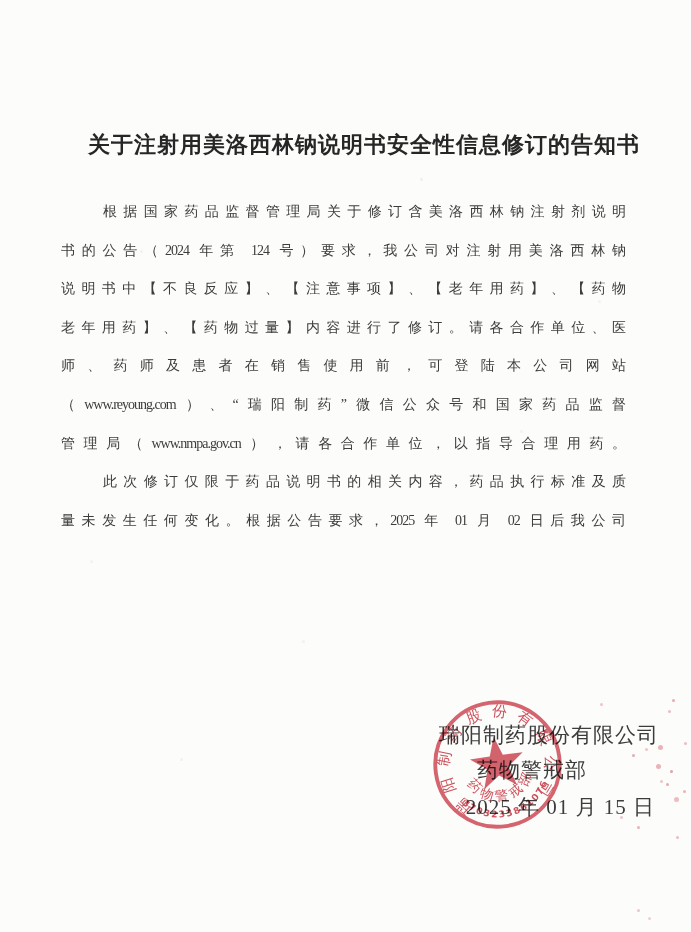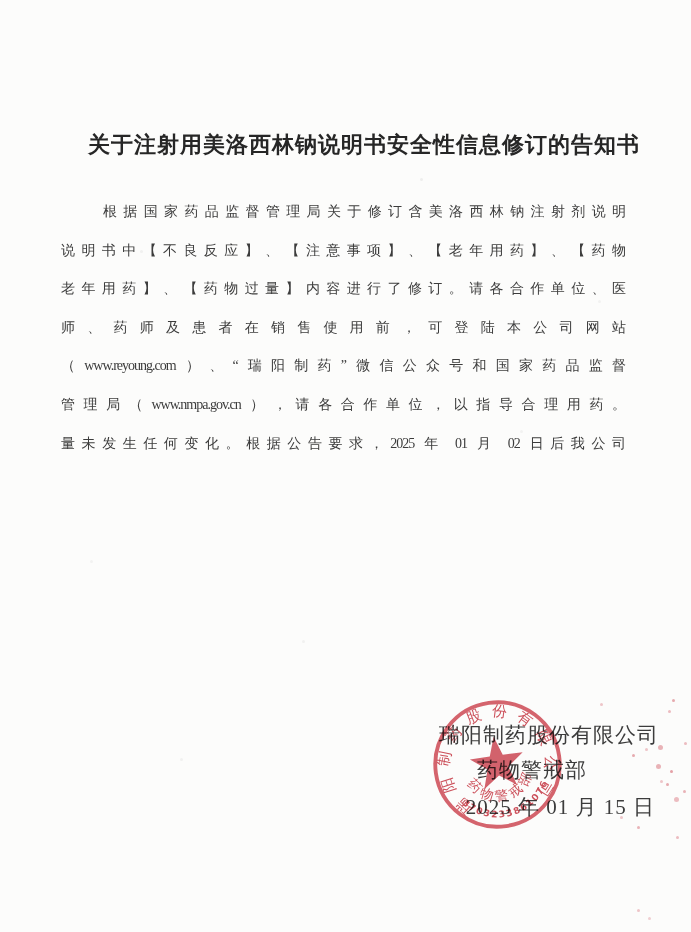--- a/index.html
+++ b/index.html
@@ -98,27 +98,29 @@
 </head>
 <body>
 
 <div class="page">
 
   <h1 class="doc-title">关于注射用美洛西林钠说明书安全性信息修订的告知书</h1>
 
   <div class="doc-body">
     <div>
       <span class="ln ln-first">根据国家药品监督管理局关于修订含美洛西林钠注射剂说明</span>
+      <span class="ln">书的公告（2024 年第 124 号）要求，我公司对注射用美洛西林钠</span>
       <span class="ln">说明书中【不良反应】、【注意事项】、【老年用药】、【药物</span>
       <span class="ln">老年用药】、【药物过量】内容进行了修订。请各合作单位、医</span>
       <span class="ln">师、药师及患者在销售使用前，可登陆本公司网站</span>
       <span class="ln">（www.reyoung.com）、“瑞阳制药”微信公众号和国家药品监督</span>
       <span class="ln">管理局（www.nmpa.gov.cn），请各合作单位，以指导合理用药。</span>
     </div>
     <div>
+      <span class="ln ln-first">此次修订仅限于药品说明书的相关内容，药品执行标准及质</span>
       <span class="ln">量未发生任何变化。根据公告要求，2025 年 01 月 02 日后我公司</span>
     </div>
   </div>
 
   <div class="sig sig-company">瑞阳制药股份有限公司</div>
   <div class="sig sig-dept">药物警戒部</div>
   <div class="sig sig-date">2025 年 01 月 15 日</div>
 
   <svg class="seal" viewBox="0 0 140 140" xmlns="http://www.w3.org/2000/svg">
     <defs>

